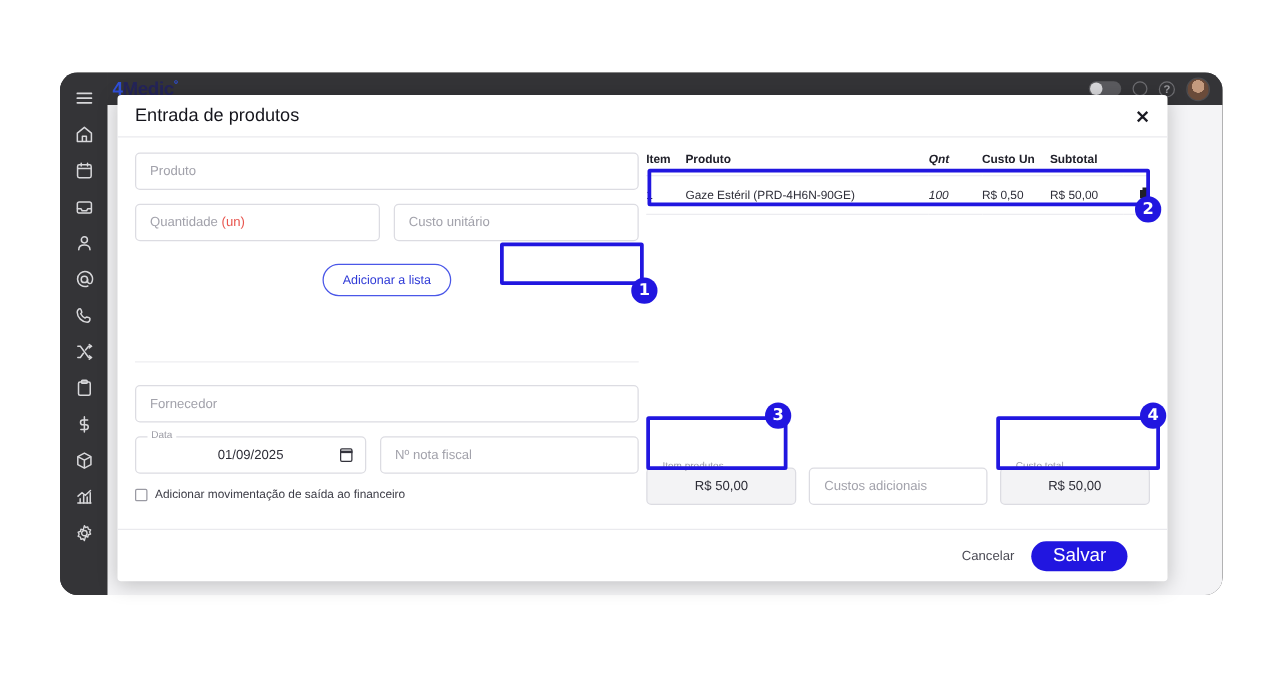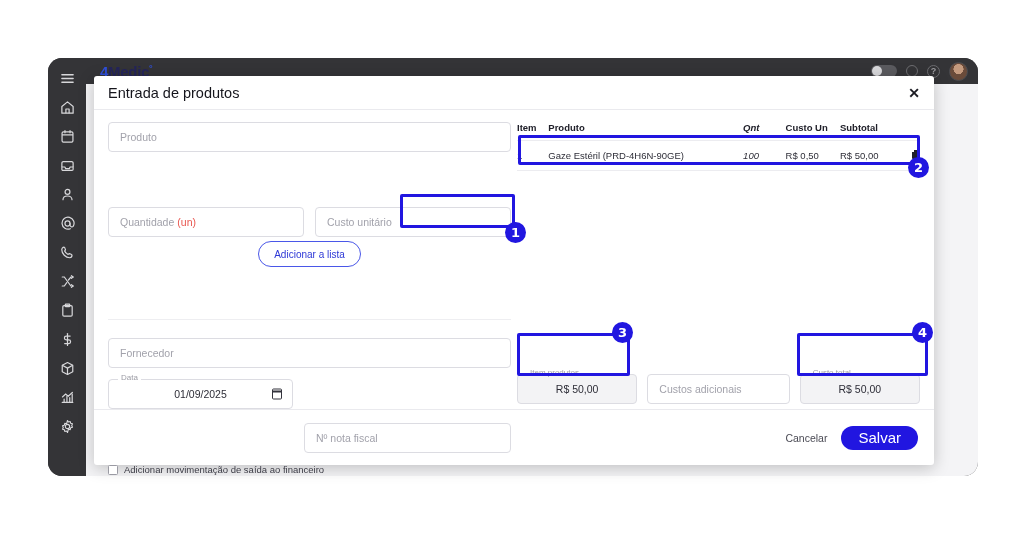--- a/index.html
+++ b/index.html
@@ -52,21 +52,21 @@
   }
 
   
   #app-header {
     position: absolute;
     left: 38px; top: 0; right: 0; height: 26px;
     background: #343437;
     display: flex; align-items: center;
   }
   #brand {
-    margin-left: 14px;
+    margin-left: 4px;
     font-size: 15px;
     font-weight: 700;
     letter-spacing: -0.3px;
     color: #24245a;
   }
   #brand .four { color: #2f4fd8; }
   #brand .dot { color: #2f4fd8; font-size: 9px; vertical-align: super; }
   #header-right {
     margin-left: auto;
     display: flex; align-items: center; gap: 9px;
@@ -133,43 +133,43 @@
     font-size: 14px; color: #1a1a22;
     line-height: 1; cursor: pointer; font-weight: 600;
   }
   #modal-body {
     position: absolute;
     left: 0; top: 34px; right: 0; bottom: 46px;
     padding: 12px 14px 0 14px;
   }
   #modal-footer {
     position: absolute;
-    left: 0; right: 0; bottom: 0; height: 56px;
+    left: 0; right: 0; bottom: 0; height: 42px;
     border-top: 1px solid #eaeaee;
     display: flex; align-items: center; justify-content: flex-end;
-    padding-right: 16px; gap: 14px;
+    padding-right: 32px; gap: 14px;
   }
 
   
   #col-left  { position: absolute; left: 14px; top: 12px; width: 403px; }
   #col-right { position: absolute; left: 423px; top: 12px; width: 403px; }
 
   
   .field {
     height: 30px;
     border: 1px solid #dcdce2;
     border-radius: 4px;
     background: #fff;
     display: flex; align-items: center;
     padding: 0 11px;
     font-size: 10.5px;
     color: #a2a2ab;
   }
   .row2 { display: flex; gap: 11px; margin-top: 11px; }
-  .row2 > .field { flex: 1; margin-top: 44px; }
+  .row2 > .field { flex: 1; }
 
   .hr-sep {
     height: 1px; background: #eeeef1;
     margin: 18px 0 0 0;
   }
 
   
   .outlined {
     position: relative;
     height: 30px;
@@ -197,21 +197,21 @@
     border: 1.3px solid #33333c; border-radius: 1.5px;
   }
   .date-ico::before {
     content: ""; position: absolute;
     left: -1.3px; right: -1.3px; top: 1px; height: 2px;
     background: #33333c;
   }
 
   
   #add-btn-wrap {
-    margin-top: 4px;
+    margin-top: 18px;
     display: flex; justify-content: center;
   }
   #add-to-list {
     border: 1px solid #4a57e8;
     color: #2d38d6;
     background: #fff;
     border-radius: 15px;
     height: 26px;
     padding: 0 15px;
     font-size: 10px;

